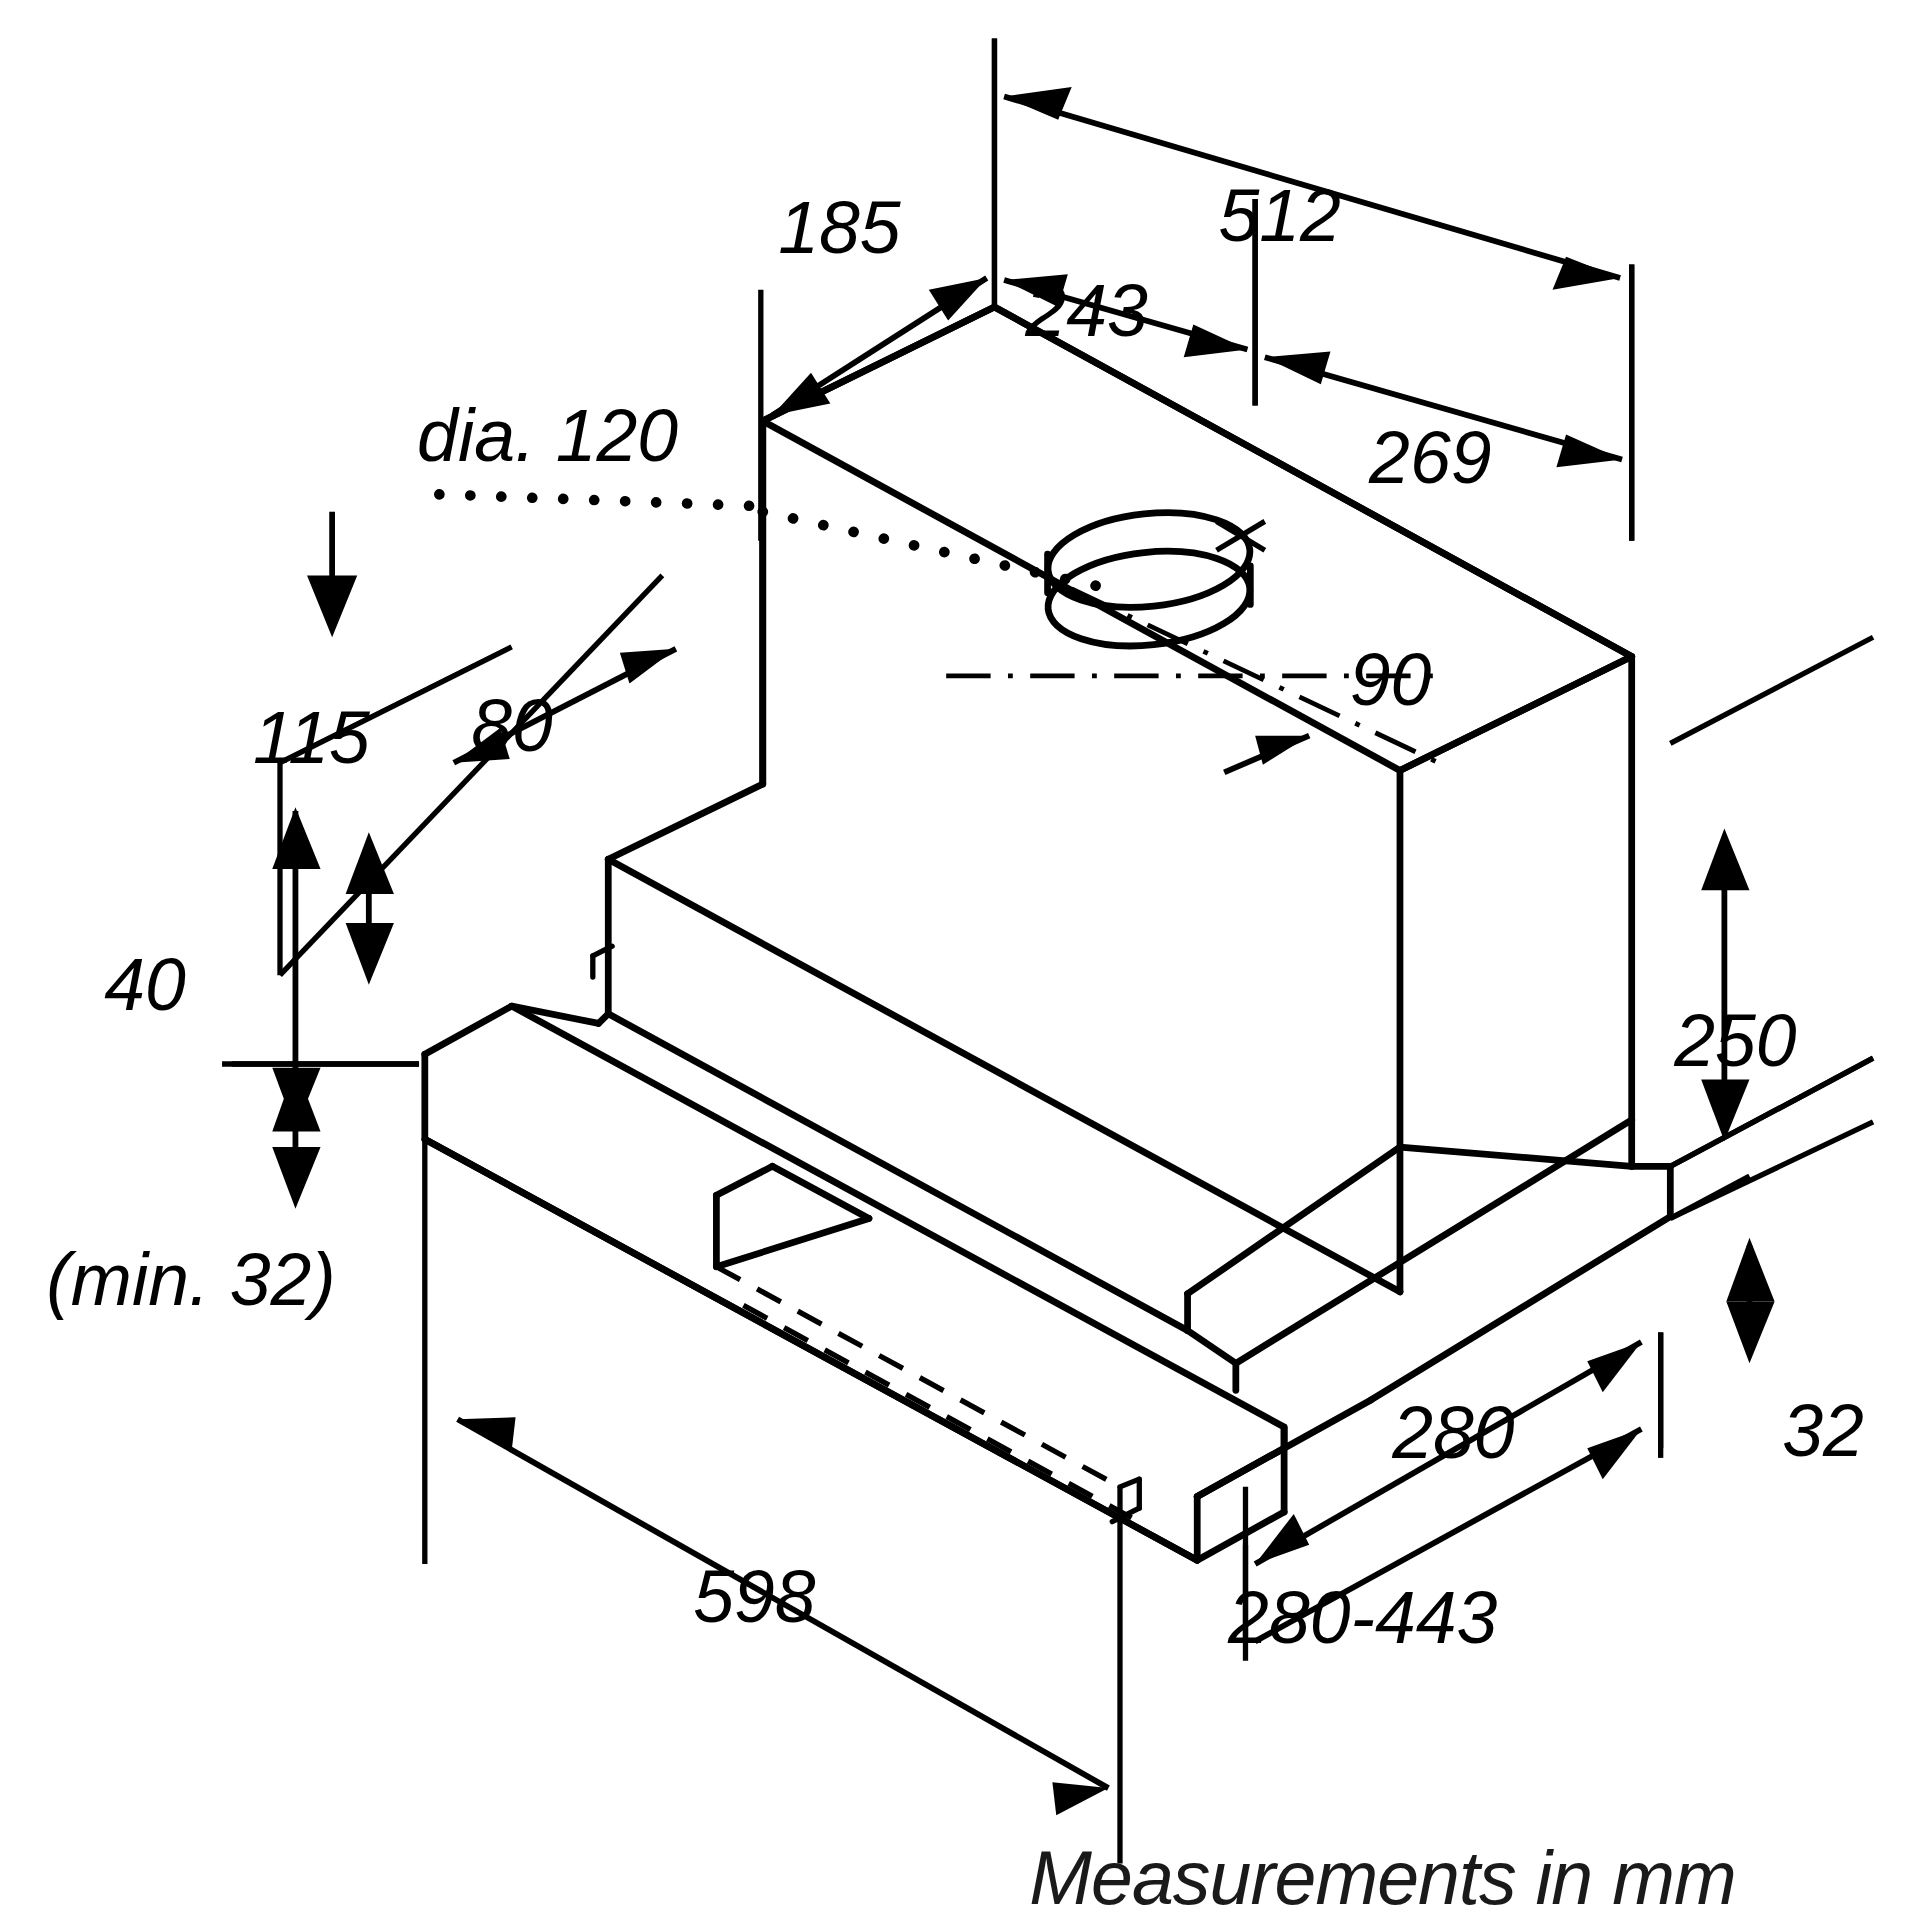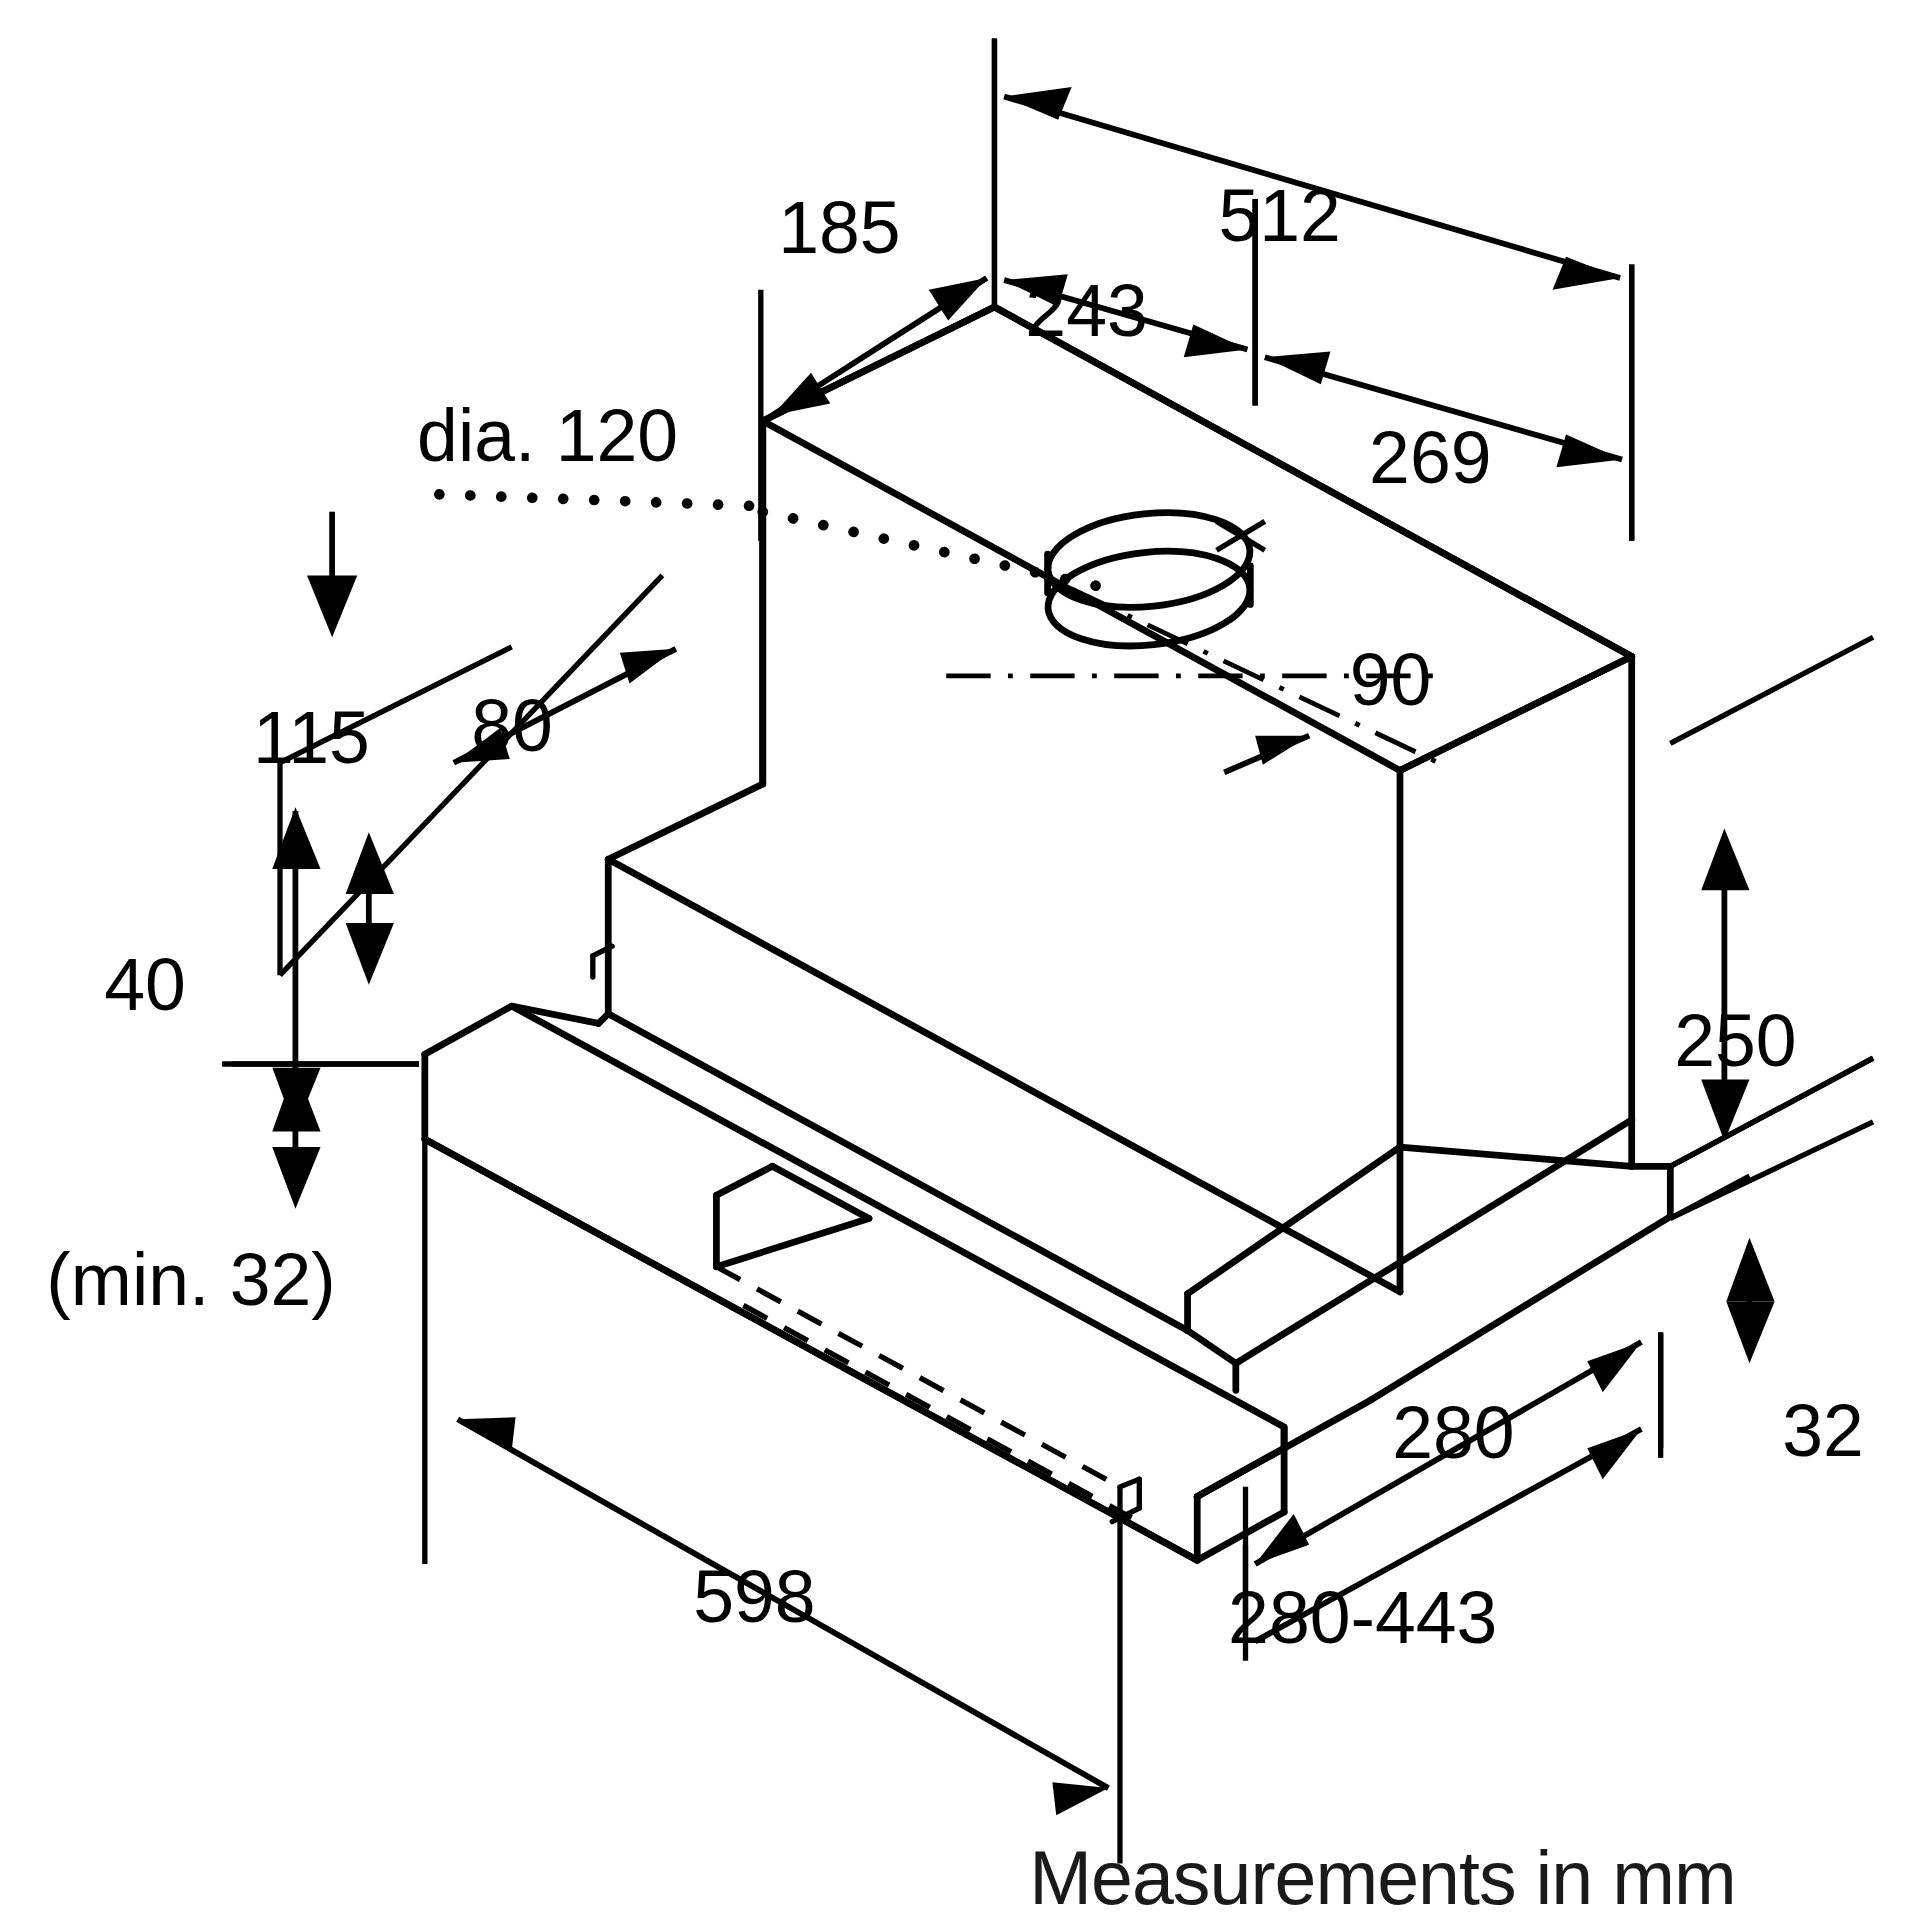--- a/index.html
+++ b/index.html
@@ -6,20 +6,21 @@
     margin: 0;
     padding: 0;
     background: #ffffff;
   }
   #root {
     position: relative;
     width: 1931px;
     height: 1931px;
     background: #ffffff;
     font-family: "Liberation Sans", sans-serif;
+    font-style: italic;
   }
   svg.drawing {
     position: absolute;
     left: 0;
     top: 0;
     width: 1931px;
     height: 1931px;
     display: block;
   }
   .outline {

